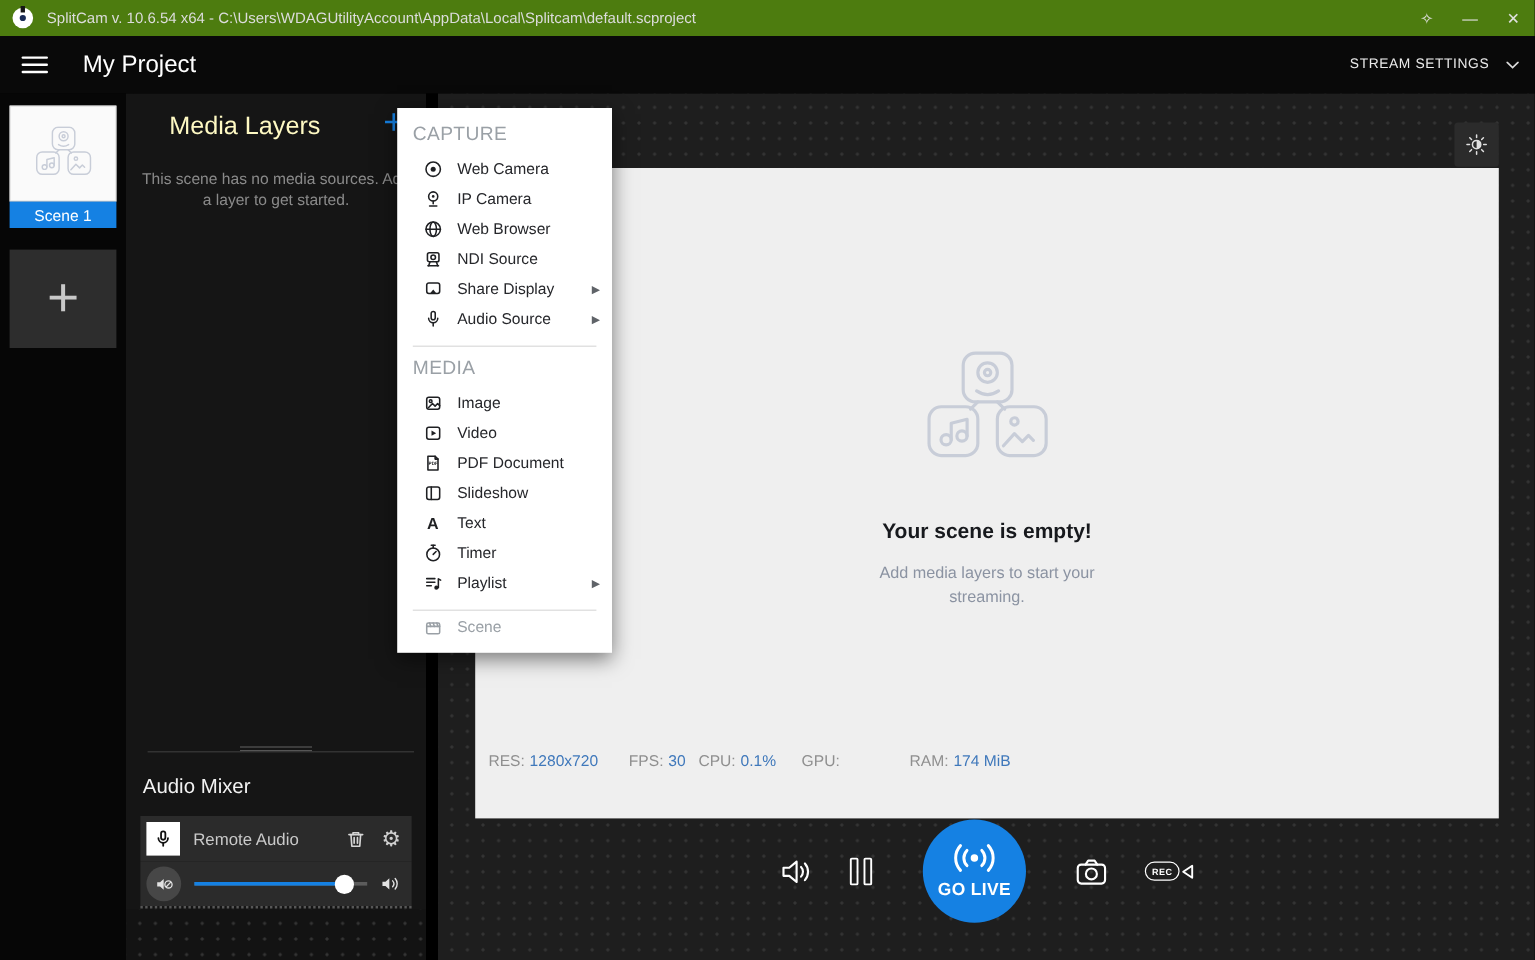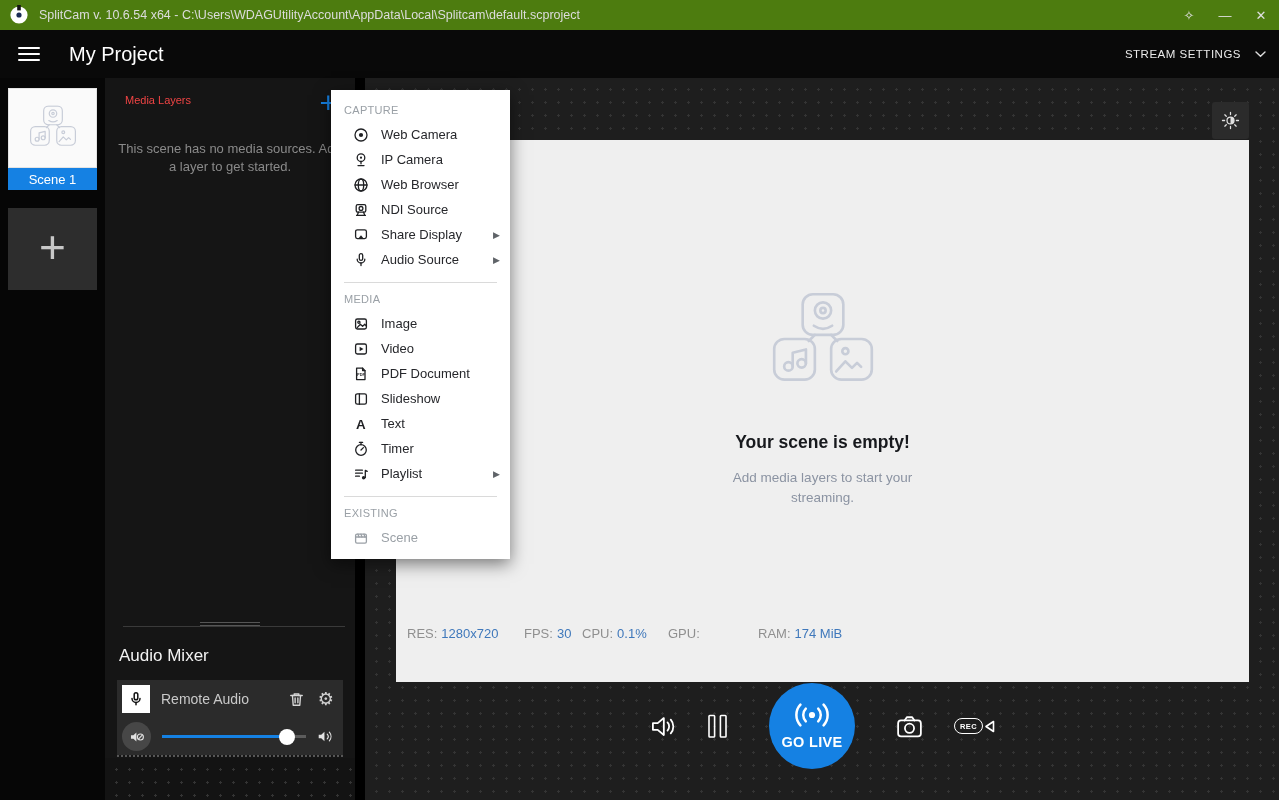--- a/index.html
+++ b/index.html
@@ -35,21 +35,21 @@
   .scene-tile-img { height:80px; background:#fafafa; border:1px solid #e3e3e3;
     display:flex; align-items:center; justify-content:center; }
   .scene-tile-label { height:22px; background:#1581e3; color:#fff; font-size:13px;
     display:flex; align-items:center; justify-content:center; }
   .scene-add { position:absolute; left:8px; top:130px; width:89px; height:82px; background:#2d2d2d;
     color:#c8c8c8; font-size:46px; font-weight:100; display:flex; align-items:center; justify-content:center; }
   .scene-add span { margin-top:-5px; }
 
   
   .media-panel { position:absolute; left:105px; top:78px; width:250px; height:722px; background:#151515; }
-  .mp-head { position:absolute; left:20px; top:16px; font-size:11px; color:#ef4444; }
+  .mp-head { position:absolute; left:36px; top:16px; font-size:21px; color:#fef9c3; }
   .mp-add { position:absolute; right:18px; top:8px; color:#1581e3; font-size:30px; font-weight:300; }
   .mp-empty { position:absolute; left:12px; right:12px; top:62px; text-align:center;
     color:#8a8a8a; font-size:13px; line-height:1.4; }
   .mp-divider { position:absolute; left:18px; right:10px; top:548px; border-top:1px solid #3a3a3a; }
   .mp-handle { position:absolute; left:95px; top:544px; width:60px; height:4px;
     border-top:1px solid #565656; border-bottom:1px solid #565656; }
   .am-title { position:absolute; left:14px; top:568px; font-size:17px; color:#f2f2f2; }
   .mixer { position:absolute; left:12px; top:602px; width:226px; border-bottom:2px dotted #575757; }
   .mixer-row1 { height:38px; background:#2b2b2b; display:flex; align-items:center; padding:0 9px 0 5px; }
   .mic-sq { width:28px; height:28px; background:#fff; display:flex; align-items:center; justify-content:center; }
@@ -90,21 +90,21 @@
   .golive { width:86px; height:86px; border-radius:50%; background:#1581e3; margin:0 40px;
     display:flex; flex-direction:column; align-items:center; justify-content:center; gap:7px; }
   .golive-label { color:#fff; font-size:14.5px; font-weight:700; letter-spacing:.3px; }
   .rec-wrap { display:flex; align-items:center; gap:1px; }
   .rec-pill { border:1.6px solid #fff; border-radius:8px; color:#fff; font-size:7.5px;
     font-weight:700; letter-spacing:.4px; padding:2.5px 5px;text-align:center; }
 
   
   .menu { position:absolute; left:331px; top:90px; width:179px; background:#fff; z-index:10;
     padding:5px 0 9px; box-shadow:0 5px 16px rgba(0,0,0,.5); }
-  .msec { padding:9px 0 6px 13px; font-size:11px; letter-spacing:.3px; color:#9aa0a6; }
+  .msec { padding:9px 0 6px 13px; font-size:16px; letter-spacing:.3px; color:#9aa0a6; }
   .mi { height:25px; display:flex; align-items:center; padding:0 10px 0 21px;
     font-size:13px; color:#26272b; }
   .mi-ic { width:17px; display:flex; justify-content:center; margin-right:12px; }
   .mi-ic svg { width:16px; height:16px; stroke:#1f2023; fill:none; stroke-width:1.3;
     stroke-linecap:round; stroke-linejoin:round; }
   .mi-arrow { margin-left:auto; color:#5f6368; font-size:9px; }
   .mdiv { border-top:1px solid #dadada; margin:10px 13px 1px; }
   .mi.disabled { color:#9aa0a6; }
   .mi.disabled svg { stroke:#9aa0a6; }
 
@@ -428,21 +428,20 @@
           <path d="M2.6 4.2h6.8M2.6 7.2h6.8M2.6 10.2h3.8"></path>
           <circle cx="10.6" cy="11.7" r="1.7" fill="#1f2023" stroke="none"></circle>
           <path d="M12.3 11.7V4.4l1.9 1"></path>
         </svg>
       </span>
     <span>Playlist</span>
     <span class="mi-arrow">▶</span>
   </div>
 
   <div class="mdiv"></div>
-  <div class="msec">EXISTING</div>
 
   <div class="mi disabled">
     <span class="mi-ic">
         <svg viewBox="0 0 16 16">
           <rect x="2.6" y="4.2" width="10.8" height="9" rx="1.4"></rect>
           <path d="M2.6 7h10.8"></path>
           <path d="M5 4.2l1 2.8M8 4.2l1 2.8M11 4.2l1 2.8"></path>
         </svg>
       </span>
     <span>Scene</span>

